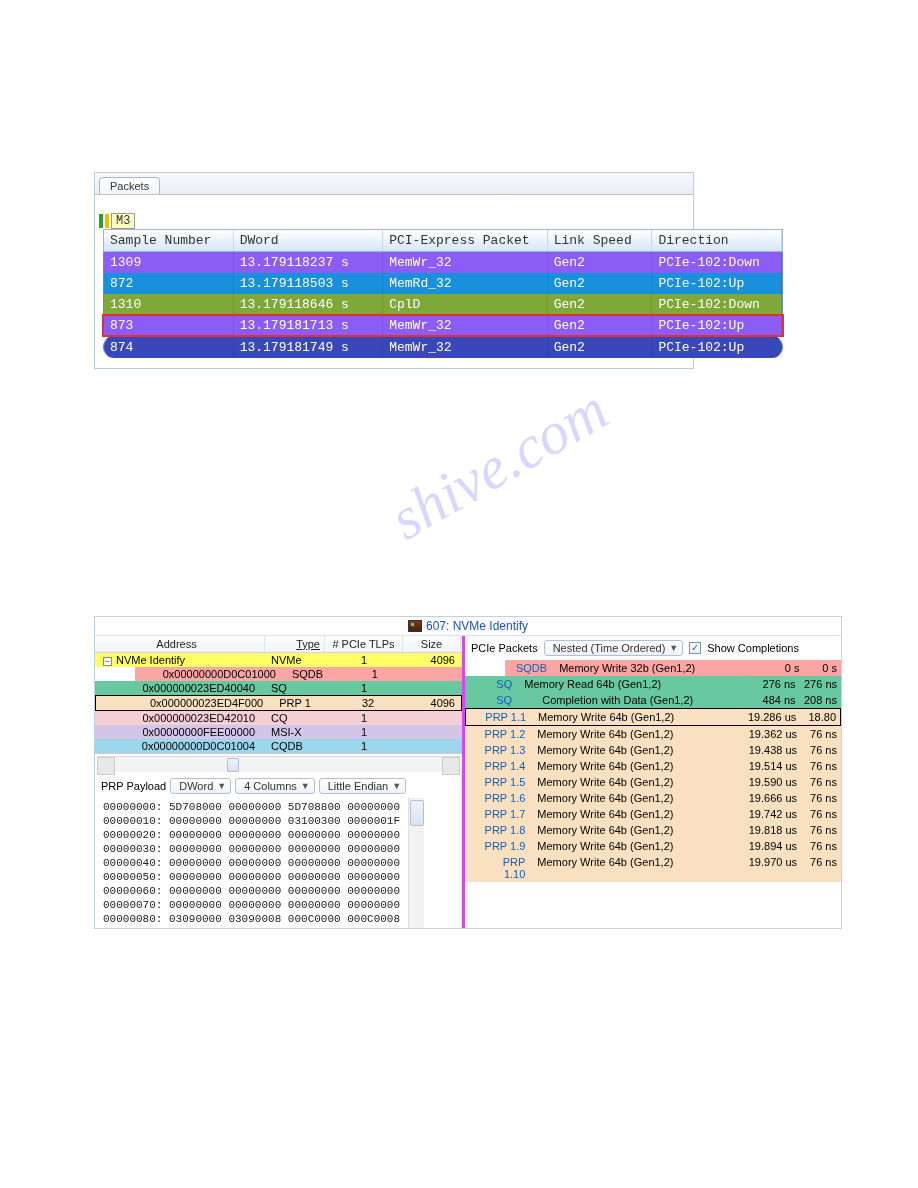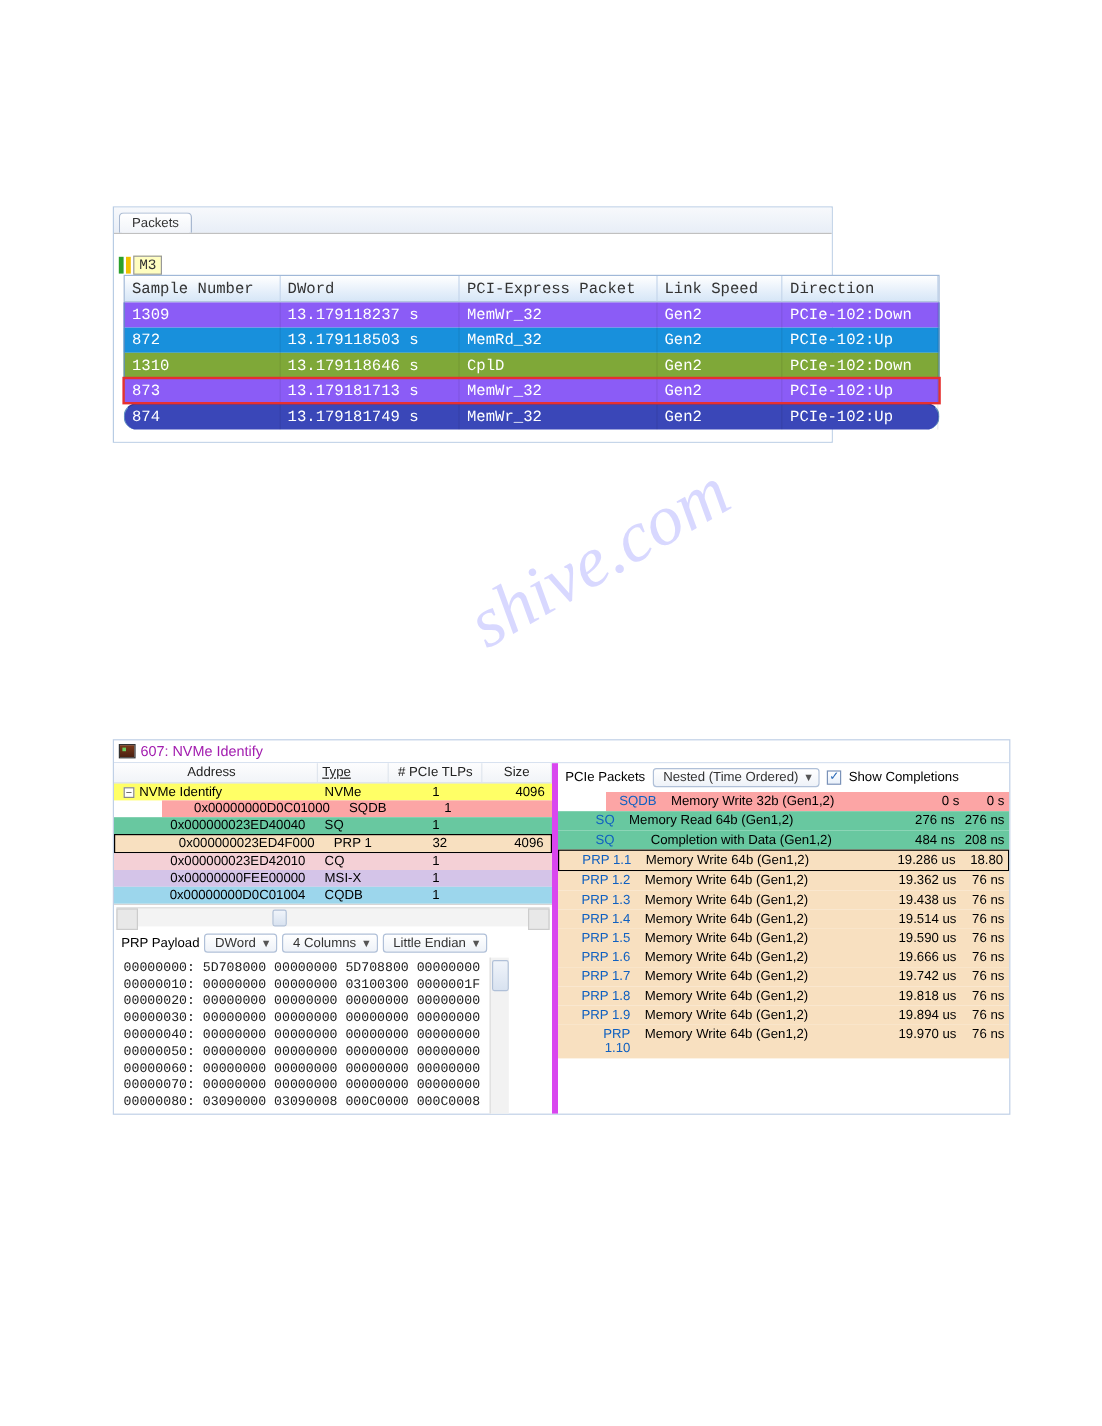--- a/index.html
+++ b/index.html
@@ -121,41 +121,42 @@
   width: 748px;
   border: 1px solid #c0d0e6;
   background: #fff;
 }
 .bottom-title {
   display: flex;
   align-items: center;
   gap: 4px;
   padding: 2px 4px;
   font-size: 12px;
-  color: #a21caf;
+  color: #1d4ed8;
   border-bottom: 1px solid #d8e2f0;
+  justify-content: center;
 }
 .chip-icon {
   width: 14px; height: 12px;
   background: linear-gradient(#7c3a1a,#4a2010);
   border: 1px solid #333;
   display:inline-block;
   position: relative;
 }
 .chip-icon::before {
   content:'';
   position:absolute; left:2px; top:2px; width:3px; height:3px;
   background:#6ad060;
 }
 .bottom-body {
   display: flex;
 }
 .left-pane {
   width: 370px;
-  border-right: 5px solid #d946ef;
+  border-right: 3px solid #d946ef;
   display: flex;
   flex-direction: column;
 }
 .addr-table {
   border-bottom: 1px solid #ccc;
 }
 .addr-header {
   display: flex;
   background: linear-gradient(#fdfdfe,#f1f4f8);
   border-bottom: 1px solid #d0d6e0;
@@ -371,21 +372,21 @@
   <div class="bottom-title">
     <span class="chip-icon"></span>
     <span>607: NVMe Identify</span>
   </div>
   <div class="bottom-body">
 
     <div class="left-pane">
       <div class="addr-table">
         <div class="addr-header">
           <div class="ac-addr" style="text-align:center;">Address</div>
-          <div class="ac-type" style="text-align:left;text-decoration:underline;">Type</div>
+          <div class="ac-type" style="text-align:right;text-decoration:underline;">Type</div>
           <div class="ac-tlps"># PCIe TLPs</div>
           <div class="ac-size" style="text-align:center;">Size</div>
         </div>
         <div id="addr-rows">
             <div class="addr-row bg-yellow">
               <div class="ac-addr" style="text-align:left; padding-left:8px;"><span class="tree-icon">−</span>NVMe Identify</div>
               <div class="ac-type">NVMe</div>
               <div class="ac-tlps">1</div>
               <div class="ac-size">4096</div>
             </div>

